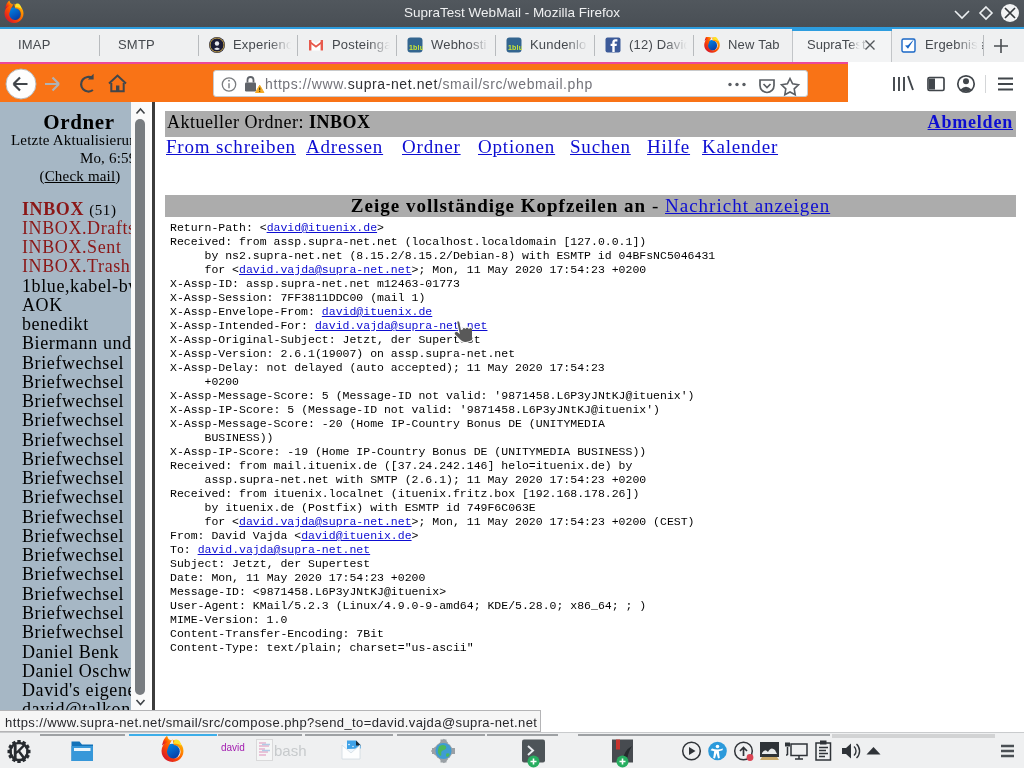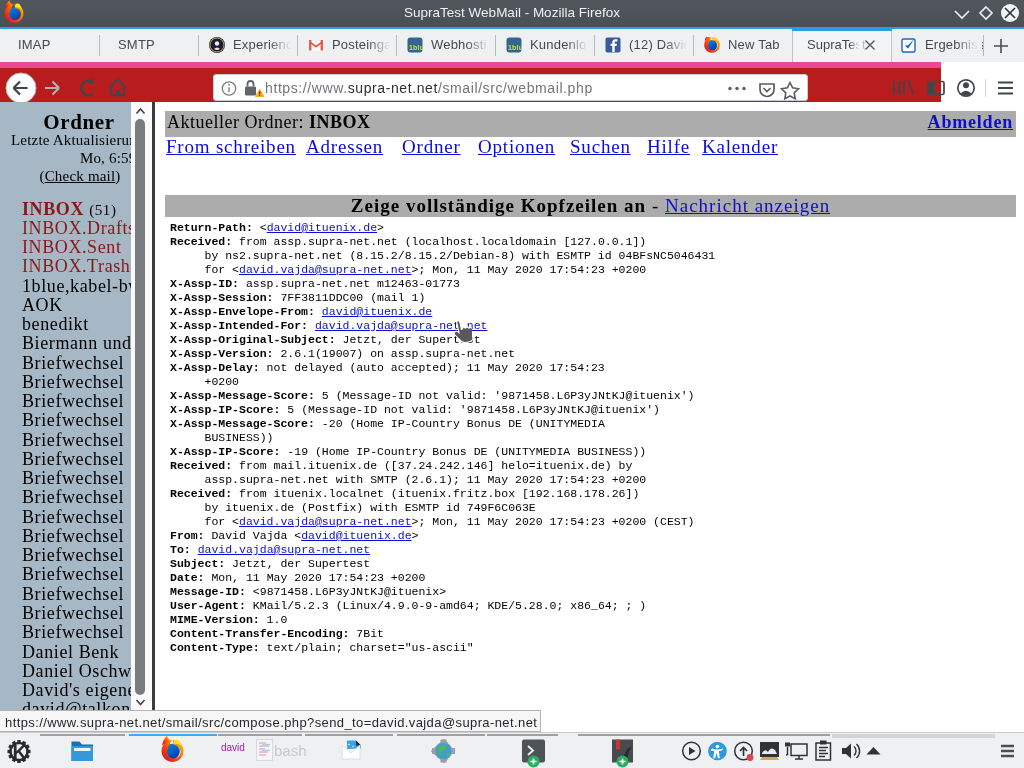--- a/index.html
+++ b/index.html
@@ -10,34 +10,34 @@
 #tabbar{position:absolute;left:0;top:29px;width:1024px;height:33px;background:#eff0f1}
 .tab{position:absolute;top:0;height:33px;font-size:13px;letter-spacing:0.2px;color:#45494e;white-space:nowrap;overflow:hidden}
 .tab .lbl{position:absolute;top:8px}
 .tabsep{position:absolute;top:6px;width:1px;height:21px;background:#b8bbbe}
 .fav{position:absolute;top:8px;width:16px;height:16px}
 .fadeR{position:absolute;top:0;height:33px;width:26px;z-index:3;background:linear-gradient(to right,rgba(239,240,241,0),#eff0f1 85%)}
 
 #activetab{position:absolute;left:792px;top:0;width:100px;height:33px;background:#f3f4f5;border-left:1px solid #c2c5c8;border-right:1px solid #c2c5c8}
 #activetab .blue{position:absolute;left:-1px;top:-1.5px;width:102%;height:3.6px;background:#2d9ddf}
 
-#navbar{position:absolute;left:0;top:62px;width:941px;height:40px;background:#b91c1c;border-top:6px solid #ec4899}
+#navbar{position:absolute;left:0;top:62px;width:848px;height:40px;background:#f97316;border-top:2px solid #ec4899}
 #urlbar{position:absolute;left:213px;top:6px;width:595px;height:27px;background:#fff;border:1px solid #c8cacc;border-radius:3px}
 .urltxt{position:absolute;top:5px;font-size:14px;letter-spacing:0.6px;color:#73737a;white-space:nowrap}
 
 #page{position:absolute;left:0;top:102px;width:1024px;height:629px;background:#fff}
 #sidebar{position:absolute;left:0;top:0;width:131px;height:608px;background:#a6b7c5;overflow:hidden;font-family:"Liberation Serif",serif}
 #sscroll{position:absolute;left:131px;top:0;width:19px;height:608px;background:#fafafa}
 #sthumb{position:absolute;left:4px;top:17px;width:10px;height:576px;background:#787c80;border-radius:5px}
 #fborder{position:absolute;left:152px;top:0;width:2.5px;height:608px;background:#3d3d3d}
 #main{position:absolute;left:157px;top:0;width:867px;height:629px;background:#fff;font-family:"Liberation Serif",serif}
 .graybar{position:absolute;left:8px;width:851px;background:#acacac}
 a.sq{color:#0d0dd2;text-decoration:underline}
 #mono{position:absolute;left:13px;top:119px;width:850px;font-family:"Liberation Mono",monospace;font-size:11.5px;line-height:14px;color:#000;white-space:pre}
-#mono b{font-weight:bold}
+#mono b{font-weight:normal}
 #mono a{color:#0d0dd2;text-decoration:underline}
 
 .fitem{position:absolute;left:22px;white-space:nowrap;font-size:18px;letter-spacing:0.6px;color:#000}
 .maroon{color:#8b1717}
 
 #tooltip{position:absolute;left:0;top:710px;width:541px;height:22px;background:#f6f6f6;border:1px solid #b4b4b6;border-left:none;font-size:13px;letter-spacing:0.4px;color:#28282c;overflow:hidden}
 #tooltip span{position:absolute;left:5px;top:4px;white-space:nowrap}
 
 #taskbar{position:absolute;left:0;top:732px;width:1024px;height:36px;background:#eff0f1;border-top:1px solid #c9cbcd}
 .tline{position:absolute;top:1px;height:2px;background:#9ea1a4}

